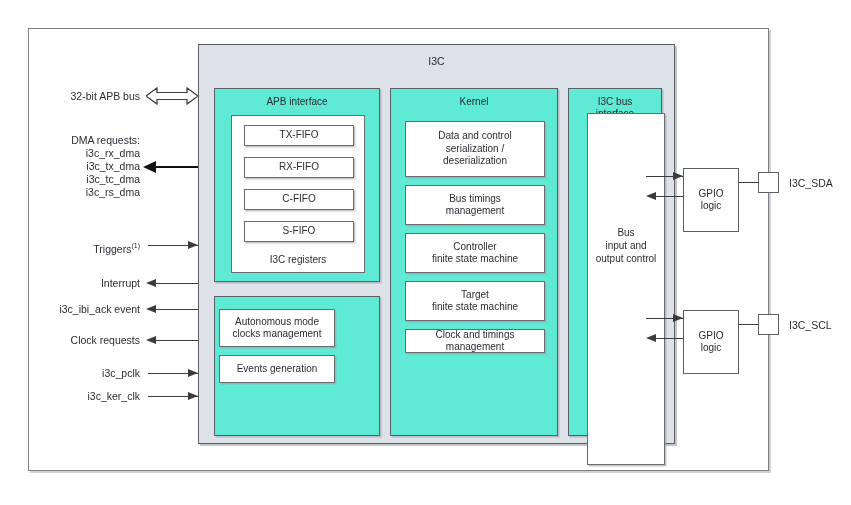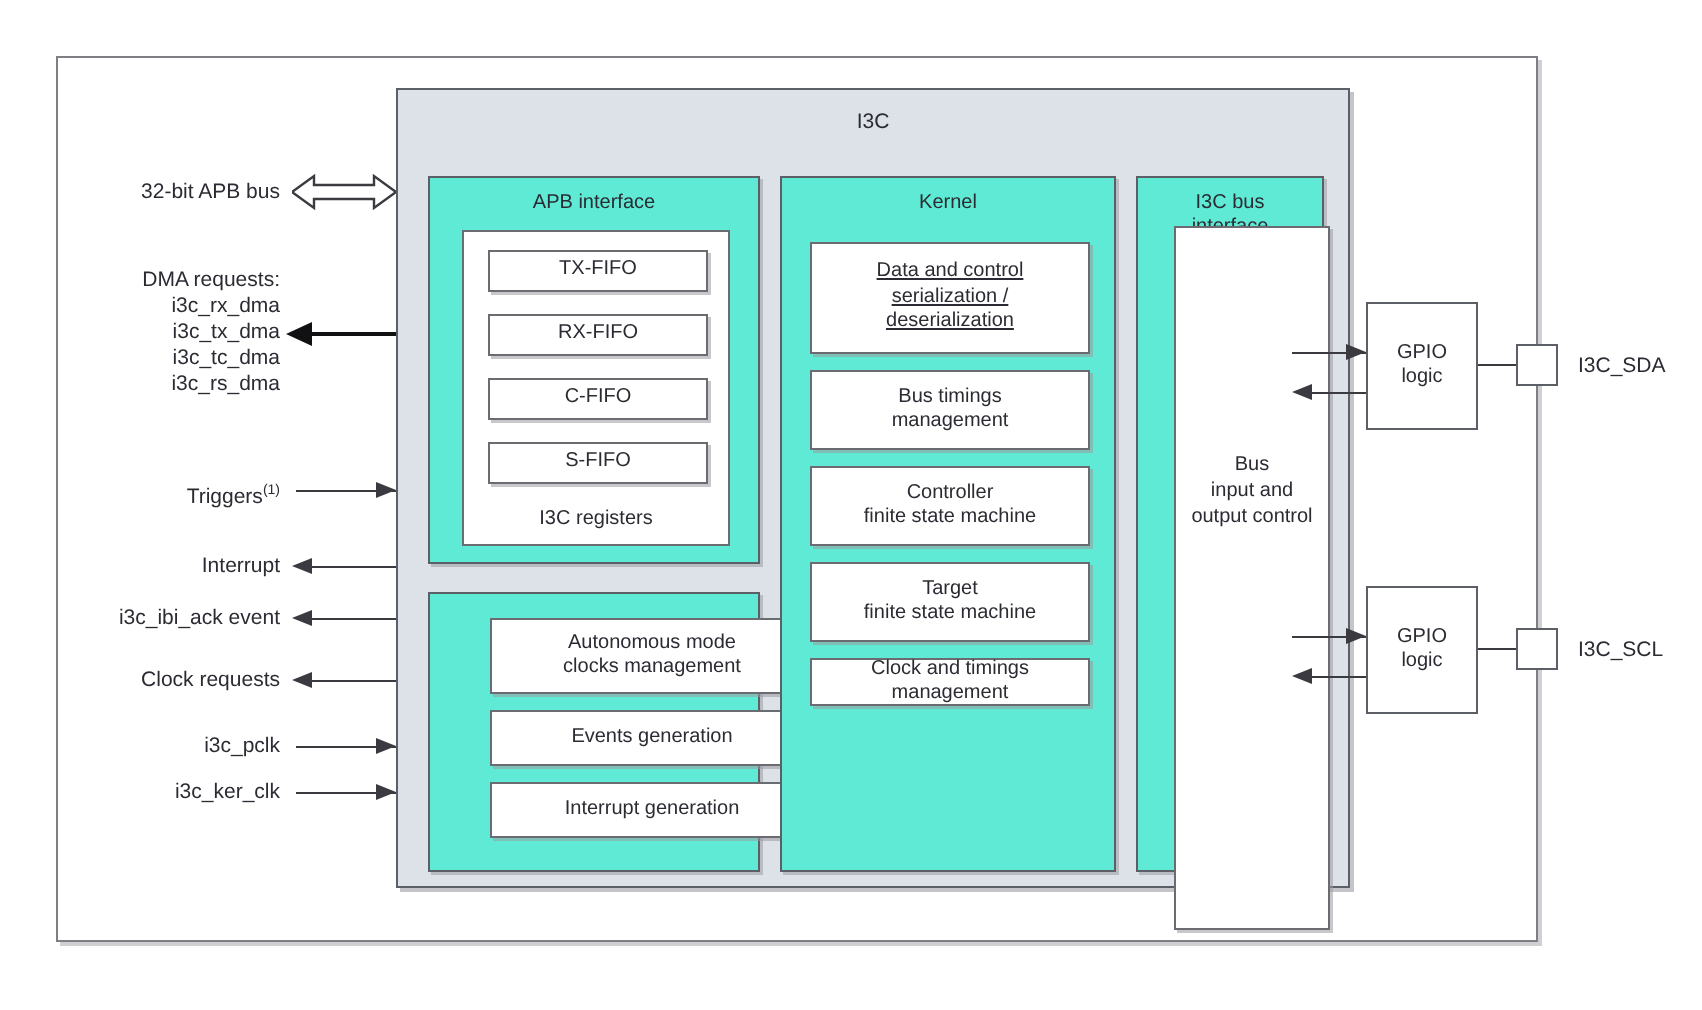--- a/index.html
+++ b/index.html
@@ -105,21 +105,21 @@
     white-space:pre-line;
   }
 
   
   .fifo{ left:12px; width:110px; height:21px; }
 
   
   .kblk{ left:14px; width:140px; }
 
   
-  .ablk{ left:30px; width:162px; }
+  .ablk{ left:4px; width:116px; }
 
   
   #bus-inner{
     position:absolute;
     left:18px; top:24px;
     width:78px; height:352px;
     background:#ffffff;
     border:1px solid #6a6c72;
     box-shadow:1.5px 1.5px 0 0 rgba(155,155,160,.55);
     box-sizing:border-box;
@@ -143,20 +143,21 @@
     border:1px solid #5d5f66;
     box-sizing:border-box;
     display:flex;
     align-items:center;
     justify-content:center;
     text-align:center;
     font-size:10px;
     line-height:12.5px;
     white-space:pre-line;
     color:#2b2b33;
+    margin-top:17px;
   }
   #gpio-sda{ left:683px; top:151px; }
   #gpio-scl{ left:683px; top:293px; }
 
   
   .pin{
     position:absolute;
     width:21px; height:21px;
     background:#ffffff;
     border:1px solid #5d5f66;
@@ -294,26 +295,25 @@
       <div class="ibox fifo" style="top:73px;">C-FIFO</div>
       <div class="ibox fifo" style="top:105px;">S-FIFO</div>
       <div id="registers-label">I3C registers</div>
     </div>
   </div>
 
   <div class="panel" id="auto-panel">
     <div class="ibox ablk" style="top:12px; height:38px;">Autonomous mode
 clocks management</div>
     <div class="ibox ablk" style="top:58px; height:28px;">Events generation</div>
-    <div class="ibox ablk" style="top:94px; height:28px;">Interrupt generation</div>
   </div>
 
   <div class="panel" id="kernel-panel">
     <div class="panel-title">Kernel</div>
-    <div class="ibox kblk" style="top:32px;  height:56px;text-decoration:underline;">Data and control
+    <div class="ibox kblk" style="top:32px;  height:56px;">Data and control
 serialization /
 deserialization</div>
     <div class="ibox kblk" style="top:96px;  height:40px;">Bus timings
 management</div>
     <div class="ibox kblk" style="top:144px; height:40px;">Controller
 finite state machine</div>
     <div class="ibox kblk" style="top:192px; height:40px;">Target
 finite state machine</div>
     <div class="ibox kblk" style="top:240px; height:24px;">Clock and timings
 management</div>

